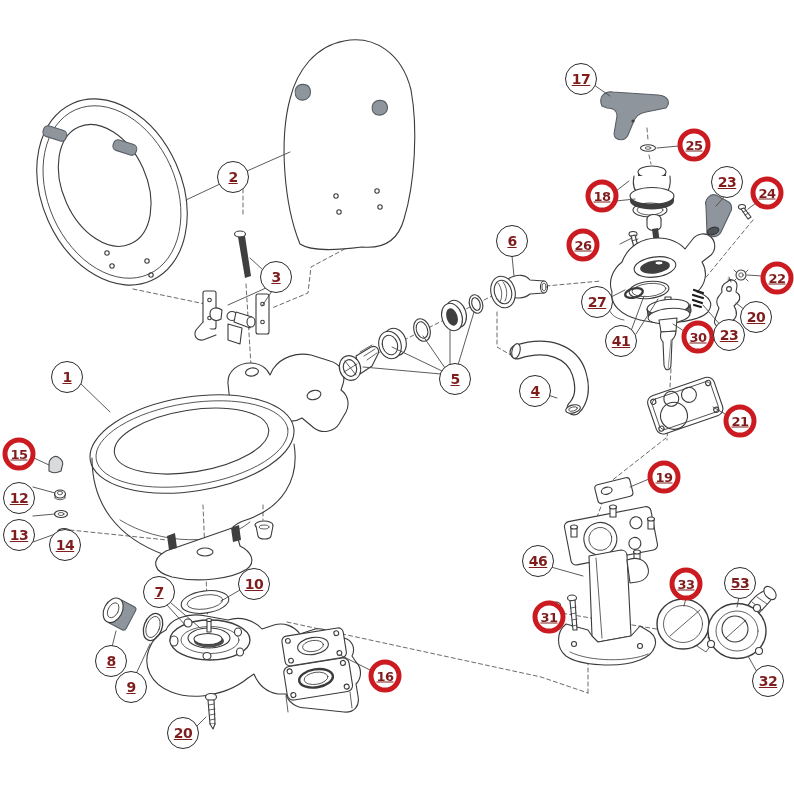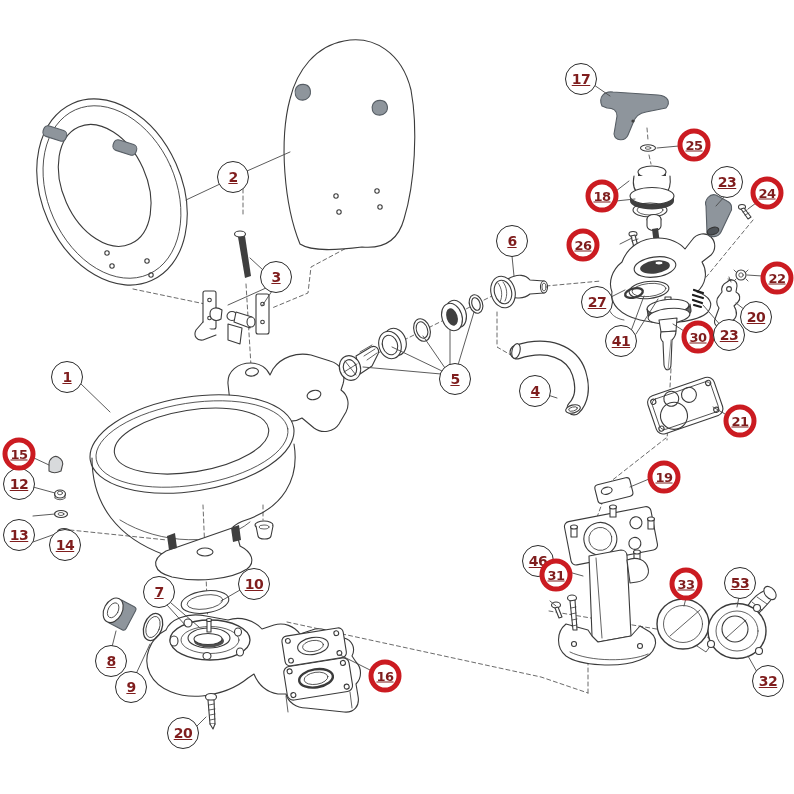--- a/index.html
+++ b/index.html
@@ -411,39 +411,39 @@
       <div class="callout" style="left: 233px; top: 177px;">2</div>
       <div class="callout" style="left: 276px; top: 277px;">3</div>
       <div class="callout" style="left: 535px; top: 391px;">4</div>
       <div class="callout" style="left: 455px; top: 379px;">5</div>
       <div class="callout" style="left: 512px; top: 241px;">6</div>
       <div class="callout" style="left: 159px; top: 592px;">7</div>
       <div class="callout" style="left: 111px; top: 661px;">8</div>
       <div class="callout" style="left: 131px; top: 687px;">9</div>
       <div class="callout" style="left: 254px; top: 584px;">10</div>
       <div class="callout" style="left: 183px; top: 733px;">20</div>
-      <div class="callout" style="left: 19px; top: 484px;">12</div>
+      <div class="callout" style="left: 19px; top: 498px;">12</div>
       <div class="callout" style="left: 19px; top: 515px; margin-top: 20px;">13</div>
       <div class="callout" style="left: 19px; top: 545px; margin-left: 46px;">14</div>
       <div class="callout highlighted" style="left: 19px; top: 454px;">15</div>
       <div class="callout highlighted" style="left: 385px; top: 676px;">16</div>
       <div class="callout" style="left: 581px; top: 79px;">17</div>
       <div class="callout highlighted" style="left: 602px; top: 196px;">18</div>
       <div class="callout highlighted" style="left: 664px; top: 477px;">19</div>
       <div class="callout" style="left: 756px; top: 317px;">20</div>
       <div class="callout highlighted" style="left: 740px; top: 421px;">21</div>
       <div class="callout highlighted" style="left: 777px; top: 278px; text-align: center;">22</div>
       <div class="callout" style="left: 727px; top: 182px;">23</div>
       <div class="callout highlighted" style="left: 767px; top: 193px;">24</div>
       <div class="callout highlighted" style="left: 694px; top: 145px;">25</div>
       <div class="callout highlighted" style="left: 583px; top: 245px;">26</div>
       <div class="callout" style="left: 597px; top: 302px;">27</div>
       <div class="callout" style="left: 538px; top: 561px;">46</div>
       <div class="callout" style="left: 621px; top: 341px;">41</div>
       <div class="callout highlighted" style="left: 698px; top: 337px;">30</div>
-      <div class="callout highlighted" style="left: 549px; top: 575px; margin-left: 7px;">31</div>
+      <div class="callout highlighted" style="left: 549px; top: 617px;">31</div>
       <div class="callout" style="left: 768px; top: 681px;">32</div>
       <div class="callout highlighted" style="left: 686px; top: 584px;">33</div>
       <div class="callout" style="left: 740px; top: 583px;">53</div>
       <div class="callout" style="left: 729px; top: 335px;">23</div>
     </div>
 
 </div>
 
 </body></html>

